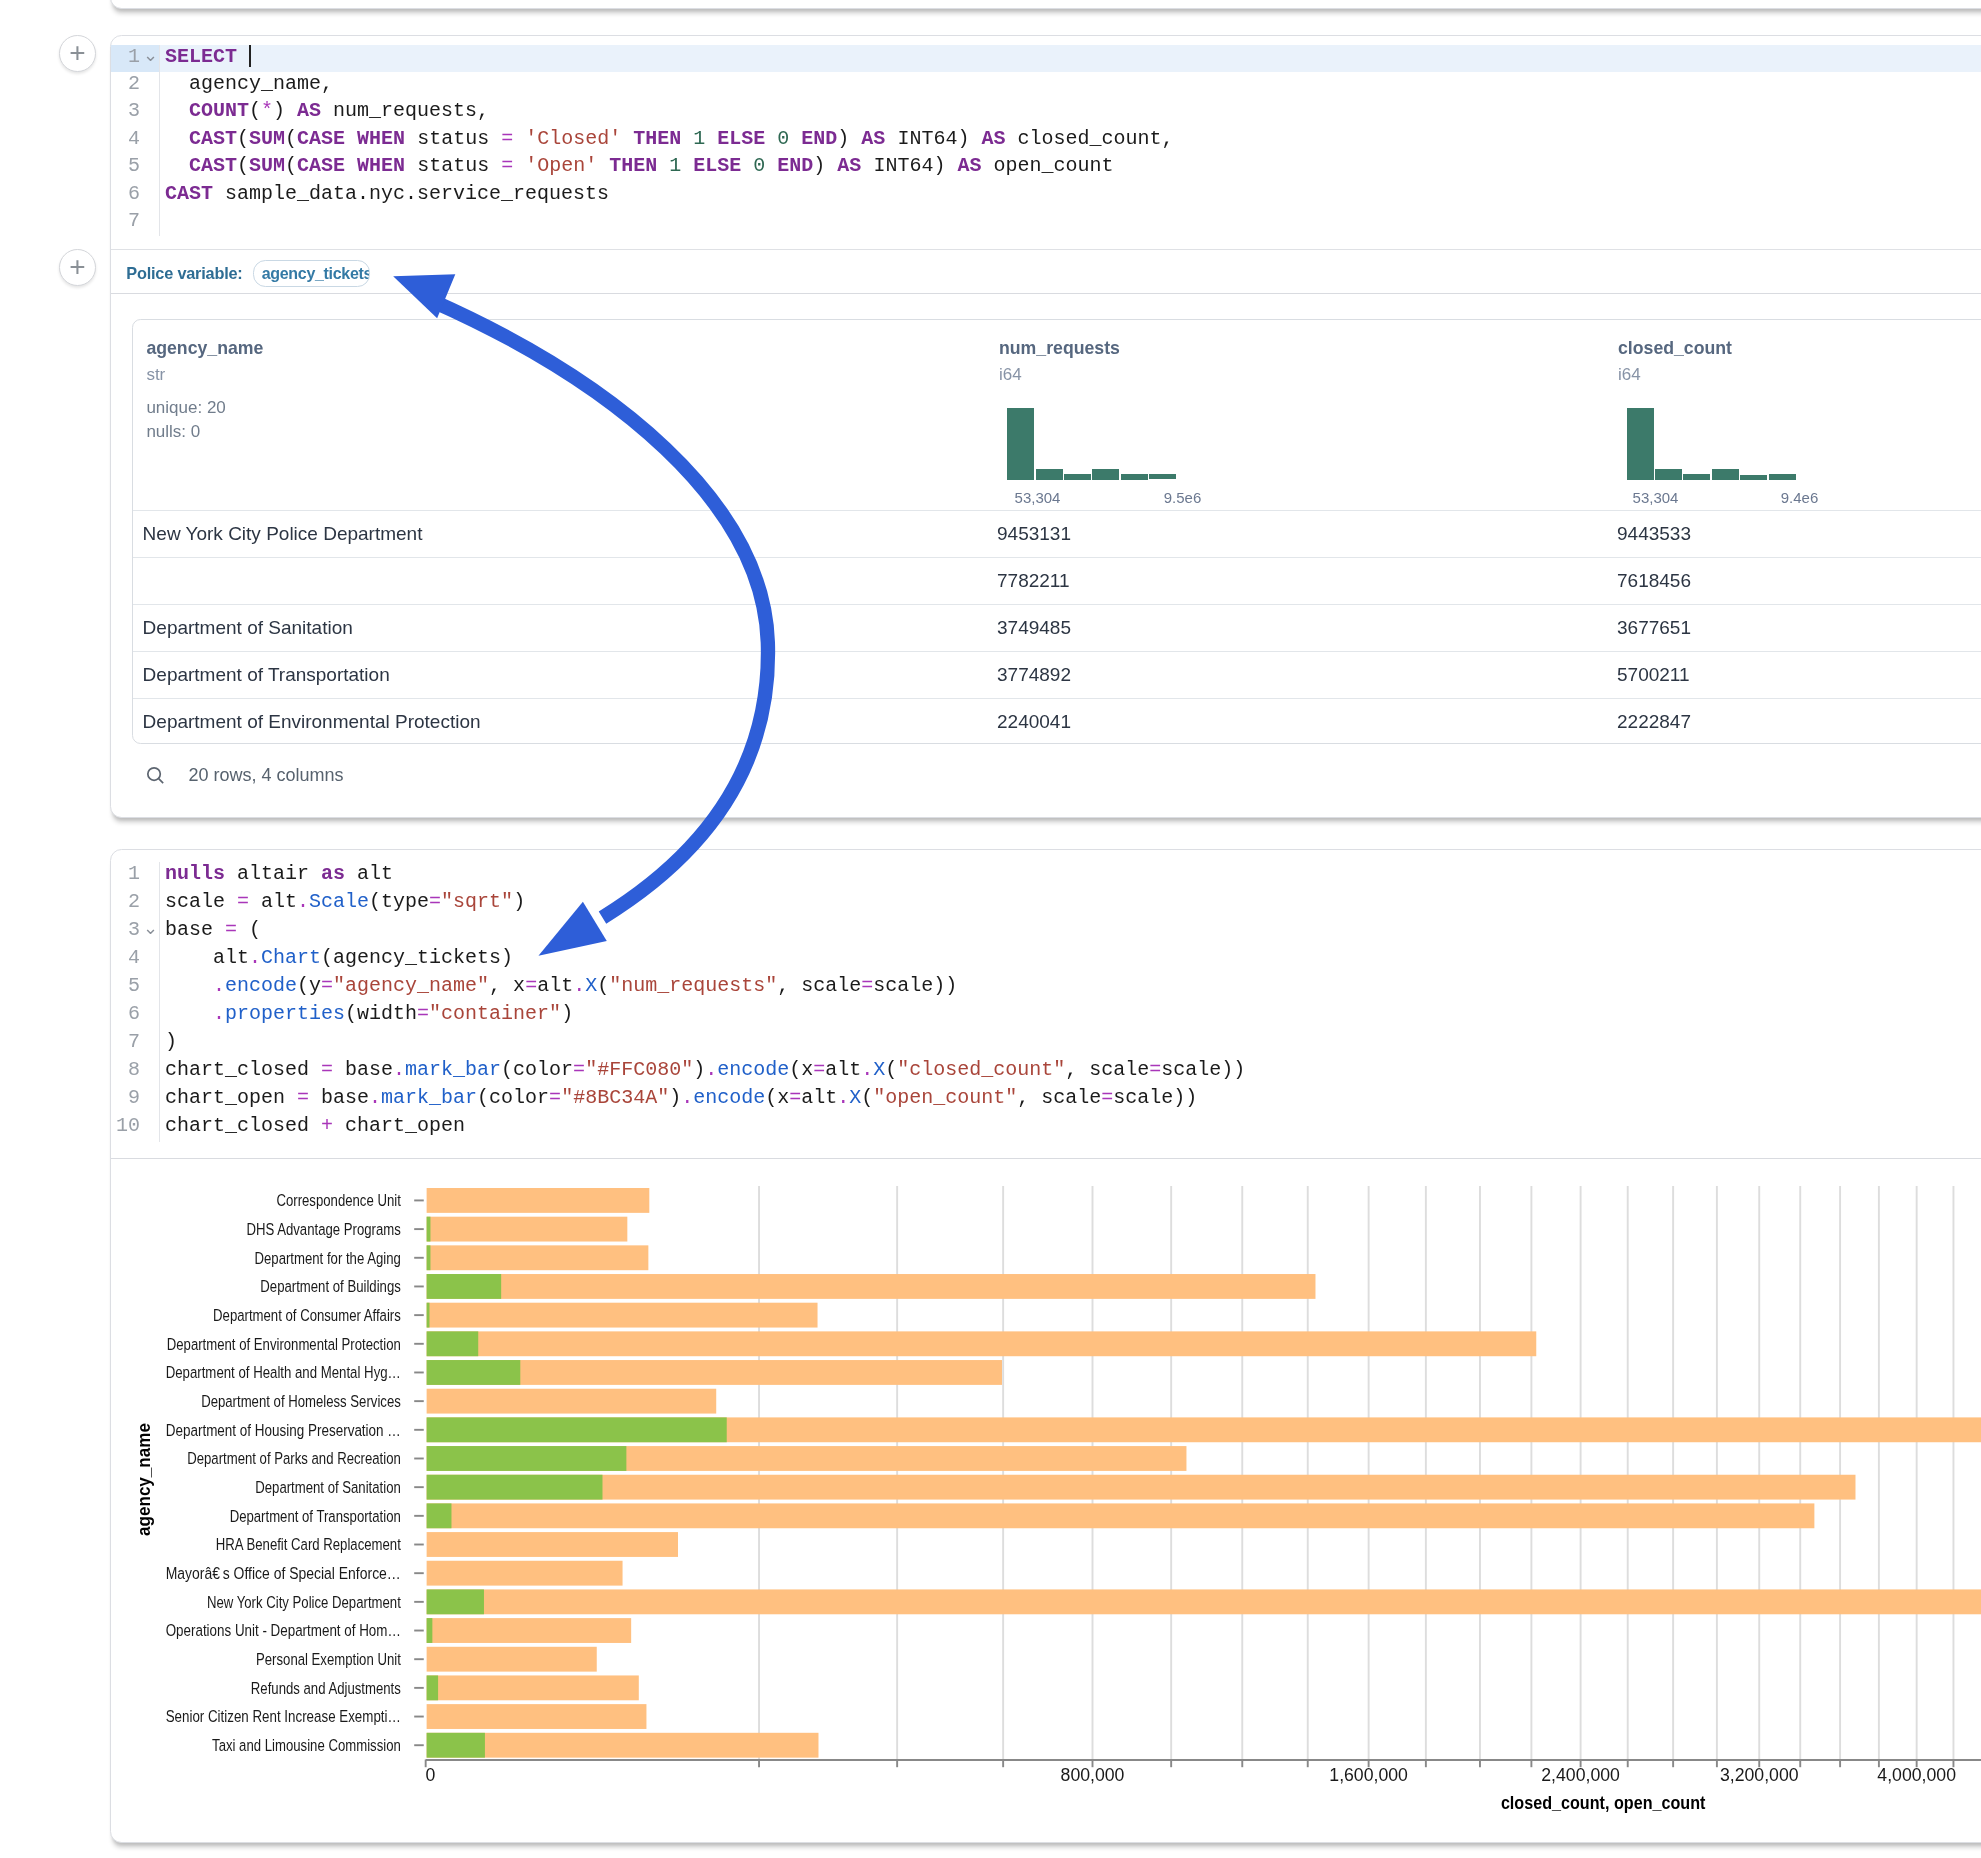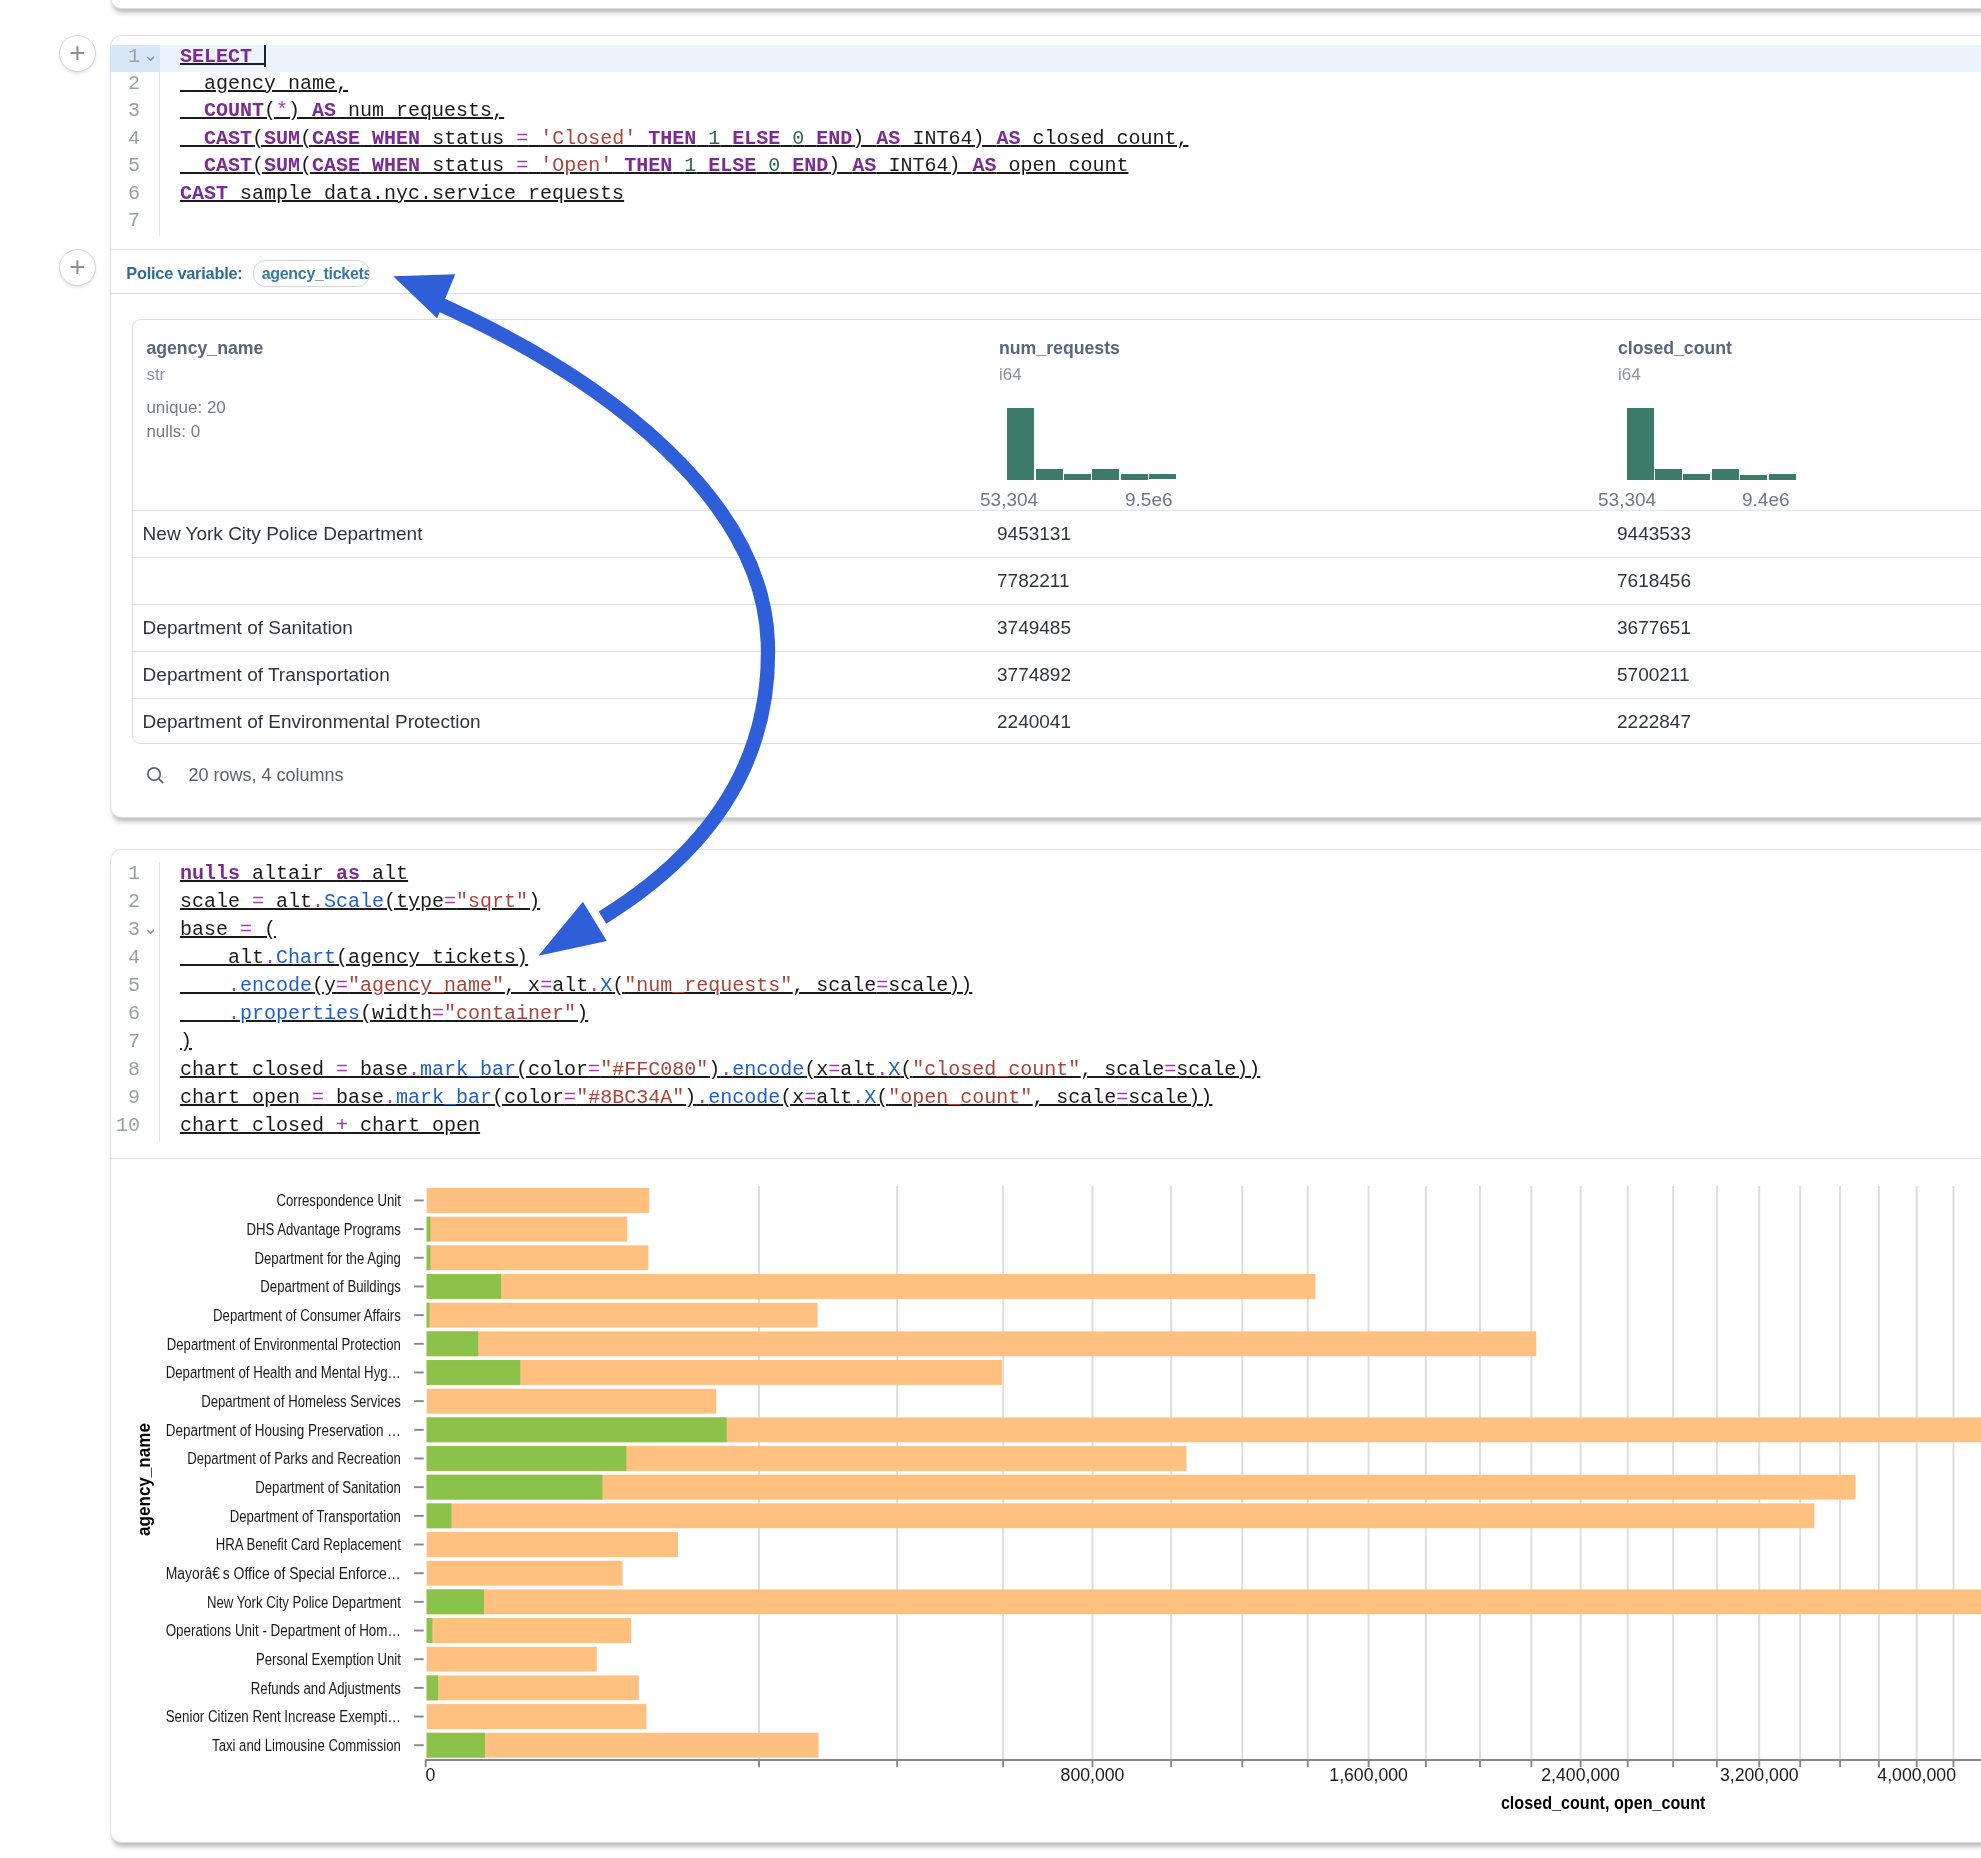--- a/index.html
+++ b/index.html
@@ -8,40 +8,40 @@
   border:1px solid #dcdee3; border-radius:11.5px;
   box-shadow:0 7.6px 5.7px -3.8px rgba(0,0,0,0.22), 0 2.9px 2.9px -1px rgba(0,0,0,0.06); }
 .editor { font-family:"Liberation Mono", monospace; font-size:20px; letter-spacing:0; }
 .cl { position:relative; display:flex; white-space:pre; }
 .cl.act { background:#eaf2fb; }
 .gut { width:49px; flex:0 0 49px; text-align:right; padding-right:19px; color:#9aa0a8;
   border-right:1px solid #e3e5e9; position:relative; background:#fff; }
 .gut.act { background:#d8e8f8; }
 .chev { position:absolute; right:1px; top:-1px; color:#8a9099; font-size:18px;
   font-family:"Liberation Sans",sans-serif; }
-.code { padding-left:20px; color:#1b1b1b;text-decoration:underline; }
+.code { padding-left:5px; color:#1b1b1b; }
 .caret { display:inline-block; width:1.9px; height:22px; background:#222;
   vertical-align:-4.8px; }
 .plusbtn { position:absolute; left:59px; width:37px; height:37px; border-radius:50%;
   background:#fff; border:1.4px solid #d4d6da; box-shadow:0 1.9px 2.9px rgba(0,0,0,.1);
   color:#8a9096; font-size:28px; line-height:33px; text-align:center; z-index:5; font-weight:300; }
 .outbar { position:relative; height:45px; border-top:1px solid #dfe1e5; border-bottom:1px solid #d9dbe0;
   display:flex; align-items:center; padding-top:4.8px; }
 .outlab { margin-left:15.3px; font-weight:bold; font-size:16.3px; color:#2e6d94;
   letter-spacing:-0.2px; }
 .badge { margin-left:10.5px; width:117px; height:27px; border:1px solid #c9d8e4;
   border-radius:12.4px; overflow:hidden; white-space:nowrap; padding-left:7.6px;
   font-weight:bold; font-size:16px; color:#347aa5; line-height:25px; letter-spacing:-0.3px; }
 .card { position:absolute; left:21px; top:283px; width:1874px; height:425px;
   border:1px solid #d9dde2; border-radius:8.6px; }
 .card .hdr { position:absolute; font-weight:bold; font-size:17.7px; color:#56677f; top:18px; }
 .card .typ { position:absolute; font-size:17px; color:#8793a6; top:45px; }
 .card .meta { position:absolute; font-size:17px; color:#717d8c; }
 .hb { position:absolute; background:#3c7a6a; }
-.hlab { position:absolute; font-size:19px; color:#6b7890; }
+.hlab { position:absolute; font-size:15px; color:#6b7890; text-align:center; }
 .trow { position:absolute; left:0; right:0; height:47px; border-top:1px solid #e2e6ea;
   font-size:19px; color:#2c3543; line-height:46px; }
 .trow .c1 { position:absolute; left:9.6px; }
 .trow .c2 { position:absolute; left:864px; }
 .trow .c3 { position:absolute; left:1484px; }
 .tfoot { position:absolute; left:32.5px; top:728px; font-size:18px; color:#57626e;
   display:flex; align-items:center; }
 .overlay { position:absolute; left:0; top:0; width:1982px; height:1858px; z-index:9; }
 </style></head>
 <body>

